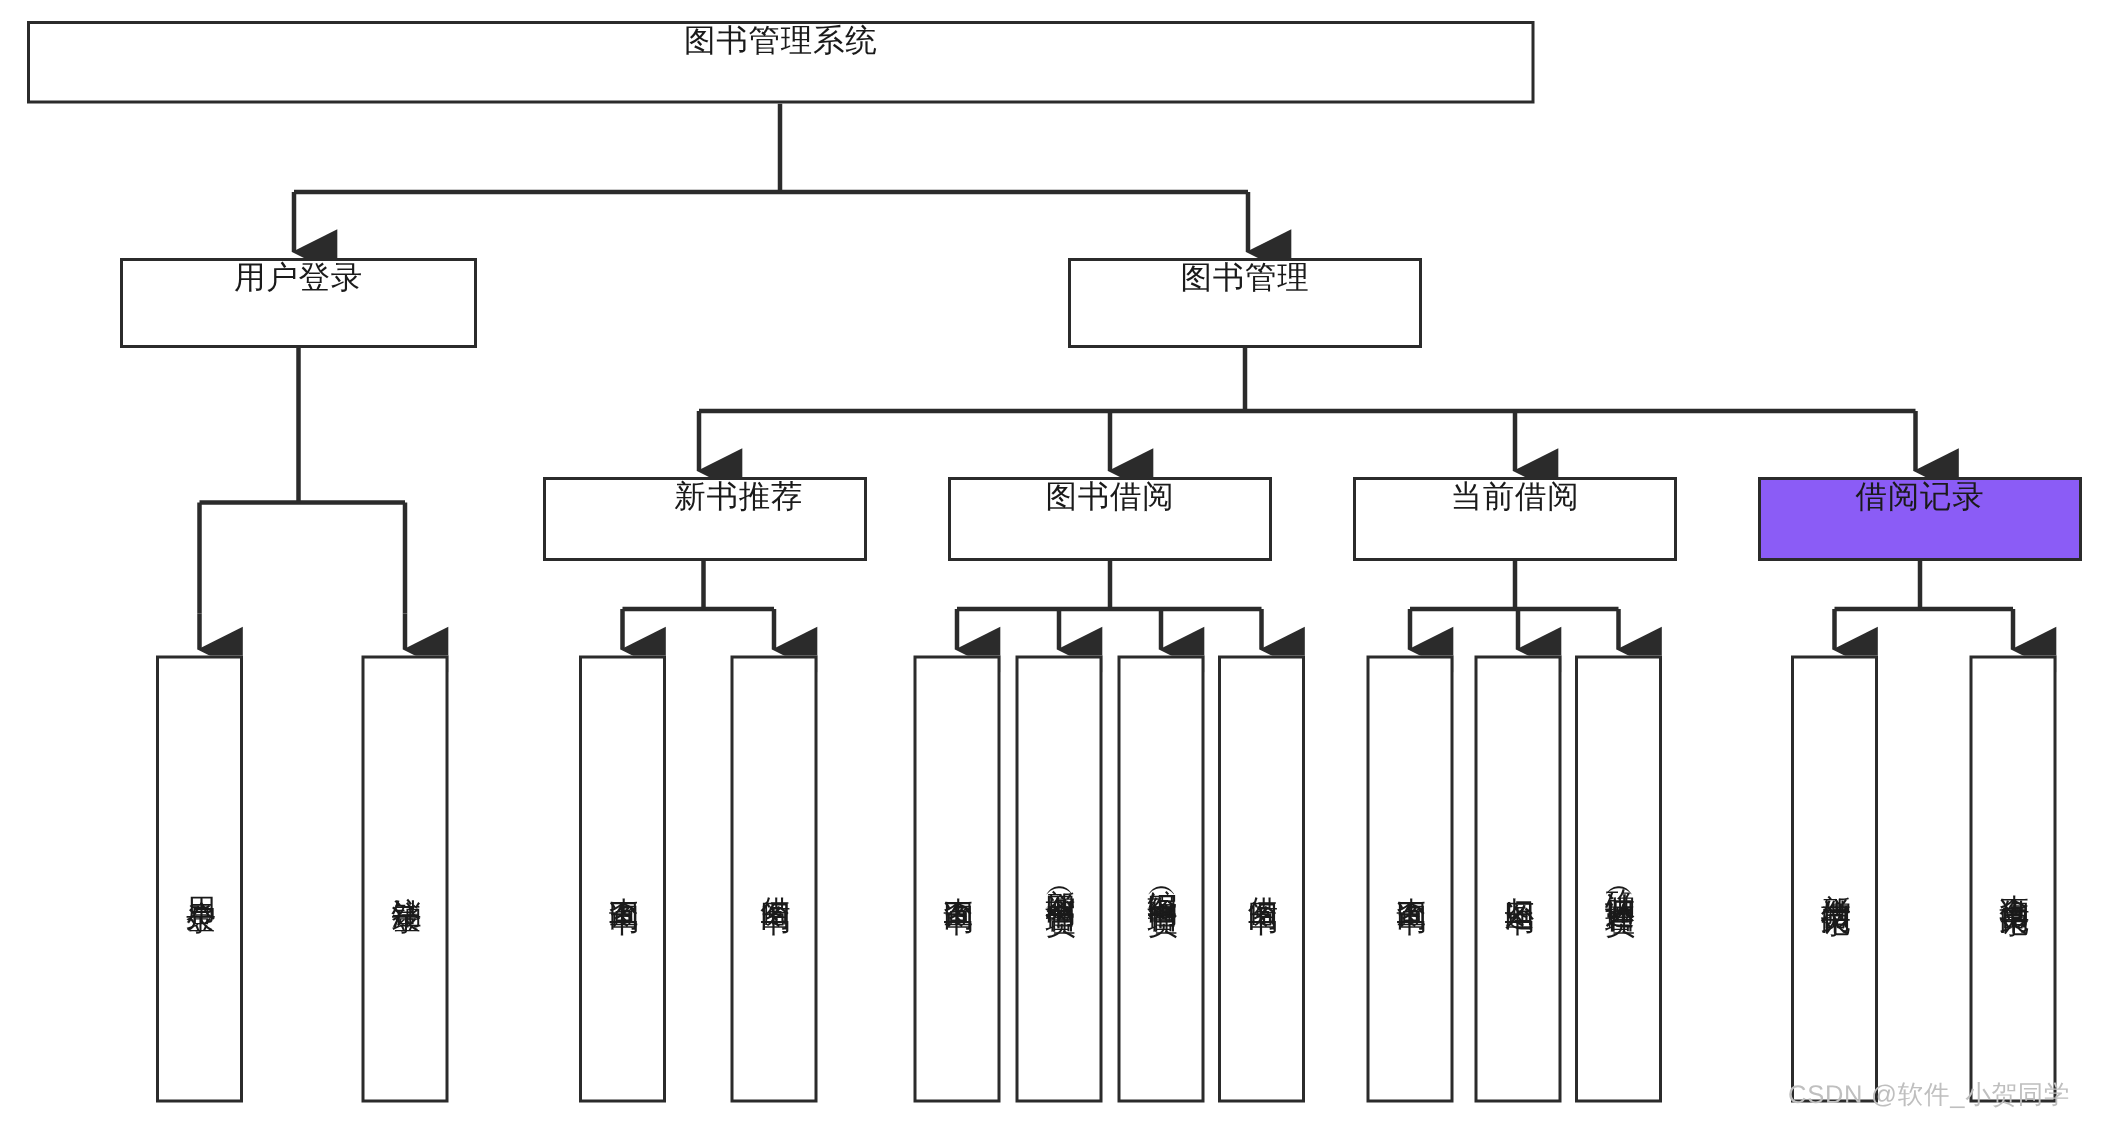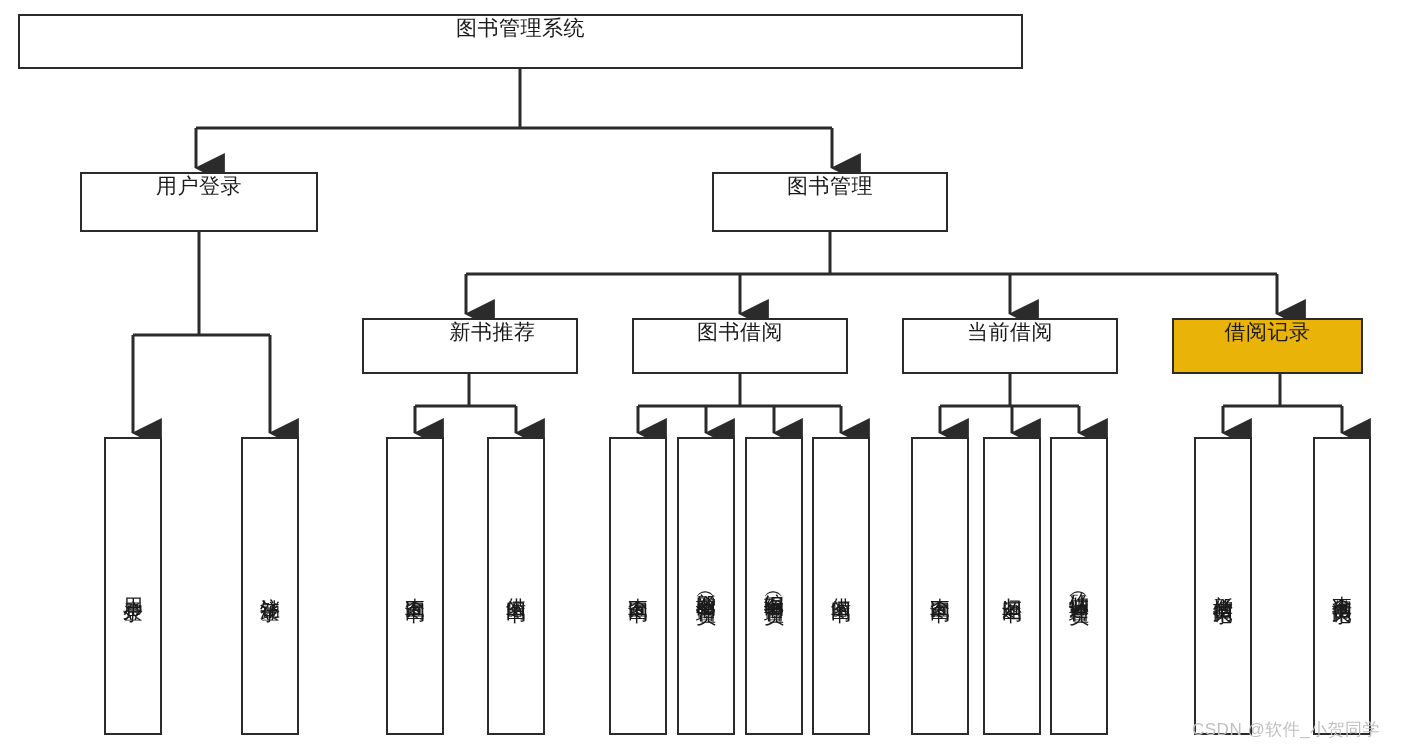--- a/index.html
+++ b/index.html
@@ -173,21 +173,21 @@
 
   <div class="node-box" style="left: 362px; top: 318px; width: 216px; height: 56px; border-color: rgb(43, 43, 43); background: rgb(255, 255, 255); padding-left: 45px;">
     <span class="node-label-h" style="color: rgb(26, 26, 26);">新书推荐</span>
   </div>
   <div class="node-box" style="left: 902px; top: 318px; width: 216px; height: 56px; border-color: rgb(43, 43, 43); background: rgb(255, 255, 255);">
     <span class="node-label-h" style="color: rgb(26, 26, 26);">当前借阅</span>
   </div>
   <div class="node-box" style="left: 632px; top: 318px; width: 216px; height: 56px; border-color: rgb(43, 43, 43); background: rgb(255, 255, 255);">
     <span class="node-label-h" style="color: rgb(26, 26, 26);">图书借阅</span>
   </div>
-  <div class="node-box" style="left: 1172px; top: 318px; width: 191px; height: 56px; border-color: rgb(43, 43, 43); background: #eab308;">
+  <div class="node-box" style="left: 1172px; top: 318px; width: 216px; height: 56px; border-color: rgb(43, 43, 43); background: #8b5cf6;">
     <span class="node-label-h" style="color: rgb(26, 26, 26);">借阅记录</span>
   </div>
 
   <div class="node-box leaf-box" style="left: 104px; top: 437px; width: 58px; height: 298px; border-color: rgb(43, 43, 43); background: rgb(255, 255, 255);">
     <span class="node-label-v" style="color: rgb(26, 26, 26);">用户登录</span>
   </div>
   <div class="node-box leaf-box" style="left: 241px; top: 437px; width: 58px; height: 298px; border-color: rgb(43, 43, 43); background: rgb(255, 255, 255);">
     <span class="node-label-v" style="color: rgb(26, 26, 26);">注销登录</span>
   </div>
   <div class="node-box leaf-box" style="left: 386px; top: 437px; width: 58px; height: 298px; border-color: rgb(43, 43, 43); background: rgb(255, 255, 255);">

